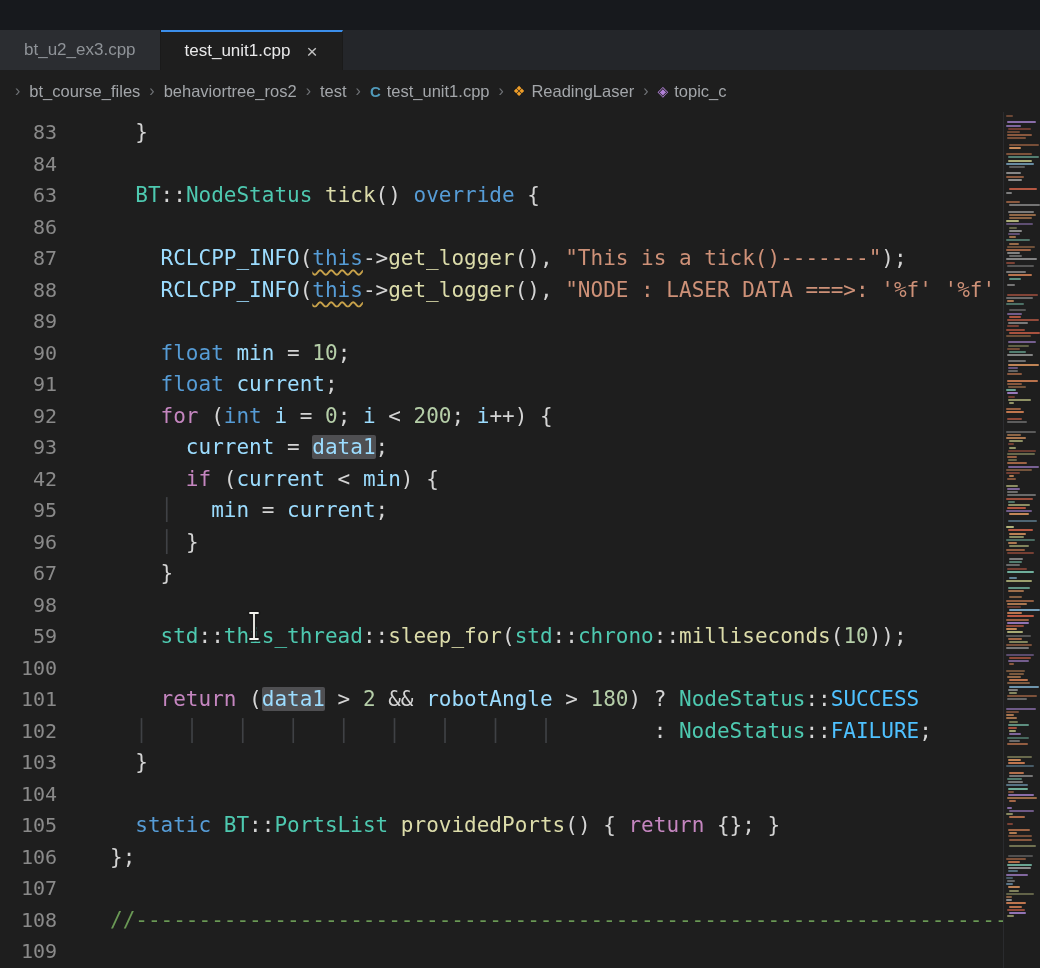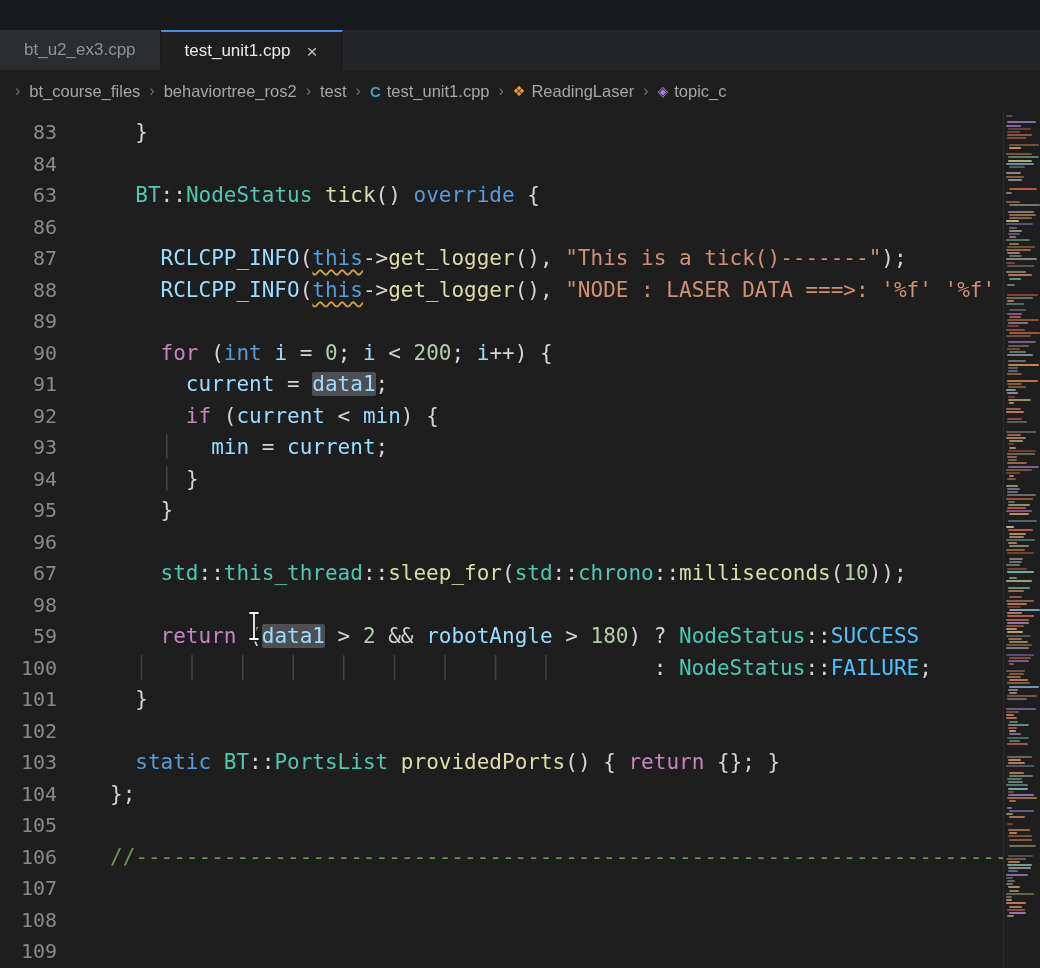--- a/index.html
+++ b/index.html
@@ -101,21 +101,21 @@
       <div class="ln">84</div>
       <div class="ln">63</div>
       <div class="ln">86</div>
       <div class="ln">87</div>
       <div class="ln">88</div>
       <div class="ln">89</div>
       <div class="ln">90</div>
       <div class="ln">91</div>
       <div class="ln">92</div>
       <div class="ln">93</div>
-      <div class="ln">94</div>
+      <div class="ln">42</div>
       <div class="ln">95</div>
       <div class="ln">96</div>
       <div class="ln">67</div>
       <div class="ln">98</div>
       <div class="ln">59</div>
       <div class="ln">100</div>
       <div class="ln">101</div>
       <div class="ln">102</div>
       <div class="ln">103</div>
       <div class="ln">104</div>
@@ -126,20 +126,22 @@
       <div class="ln">109</div>
     </div>
   <div class="code">
       <div class="cl"><span class="tk-pl">  }</span></div>
       <div class="cl"></div>
       <div class="cl"><span class="tk-pl">  </span><span class="tk-ty">BT</span><span class="tk-pl">::</span><span class="tk-ty">NodeStatus</span><span class="tk-pl"> </span><span class="tk-fn">tick</span><span class="tk-pl">() </span><span class="tk-kw">override</span><span class="tk-pl"> {</span></div>
       <div class="cl"></div>
       <div class="cl"><span class="tk-pl">    </span><span class="tk-mac">RCLCPP_INFO</span><span class="tk-pl">(</span><span class="tk-thiskw">this</span><span class="tk-pl">-&gt;</span><span class="tk-fn">get_logger</span><span class="tk-pl">(), </span><span class="tk-str">"This is a tick()-------"</span><span class="tk-pl">);</span></div>
       <div class="cl"><span class="tk-pl">    </span><span class="tk-mac">RCLCPP_INFO</span><span class="tk-pl">(</span><span class="tk-thiskw">this</span><span class="tk-pl">-&gt;</span><span class="tk-fn">get_logger</span><span class="tk-pl">(), </span><span class="tk-str">"NODE : LASER DATA ===&gt;: '%f' '%f'</span></div>
       <div class="cl"></div>
+      <div class="cl"><span class="tk-pl">    </span><span class="tk-kw">float</span><span class="tk-pl"> </span><span class="tk-var">min</span><span class="tk-pl"> = </span><span class="tk-num">10</span><span class="tk-pl">;</span></div>
+      <div class="cl"><span class="tk-pl">    </span><span class="tk-kw">float</span><span class="tk-pl"> </span><span class="tk-var">current</span><span class="tk-pl">;</span></div>
       <div class="cl"><span class="tk-pl">    </span><span class="tk-ctl">for</span><span class="tk-pl"> (</span><span class="tk-kw">int</span><span class="tk-pl"> </span><span class="tk-var">i</span><span class="tk-pl"> = </span><span class="tk-num">0</span><span class="tk-pl">; </span><span class="tk-var">i</span><span class="tk-pl"> &lt; </span><span class="tk-num">200</span><span class="tk-pl">; </span><span class="tk-var">i</span><span class="tk-pl">++) {</span></div>
       <div class="cl"><span class="tk-pl">      </span><span class="tk-var">current</span><span class="tk-pl"> = </span><span class="tk-varhl">data1</span><span class="tk-pl">;</span></div>
       <div class="cl"><span class="tk-pl">      </span><span class="tk-ctl">if</span><span class="tk-pl"> (</span><span class="tk-var">current</span><span class="tk-pl"> &lt; </span><span class="tk-var">min</span><span class="tk-pl">) {</span></div>
       <div class="cl"><span class="tk-pl">    </span><span class="tk-gd">│</span><span class="tk-pl">   </span><span class="tk-var">min</span><span class="tk-pl"> = </span><span class="tk-var">current</span><span class="tk-pl">;</span></div>
       <div class="cl"><span class="tk-pl">    </span><span class="tk-gd">│</span><span class="tk-pl"> }</span></div>
       <div class="cl"><span class="tk-pl">    }</span></div>
       <div class="cl"></div>
       <div class="cl"><span class="tk-pl">    </span><span class="tk-ty">std</span><span class="tk-pl">::</span><span class="tk-ty">this_thread</span><span class="tk-pl">::</span><span class="tk-fn">sleep_for</span><span class="tk-pl">(</span><span class="tk-ty">std</span><span class="tk-pl">::</span><span class="tk-ty">chrono</span><span class="tk-pl">::</span><span class="tk-fn">milliseconds</span><span class="tk-pl">(</span><span class="tk-num">10</span><span class="tk-pl">));</span></div>
       <div class="cl"></div>
       <div class="cl"><span class="tk-pl">    </span><span class="tk-ctl">return</span><span class="tk-pl"> (</span><span class="tk-varhl">data1</span><span class="tk-pl"> &gt; </span><span class="tk-num">2</span><span class="tk-pl"> &amp;&amp; </span><span class="tk-var">robotAngle</span><span class="tk-pl"> &gt; </span><span class="tk-num">180</span><span class="tk-pl">) ? </span><span class="tk-ty">NodeStatus</span><span class="tk-pl">::</span><span class="tk-cst">SUCCESS</span></div>

